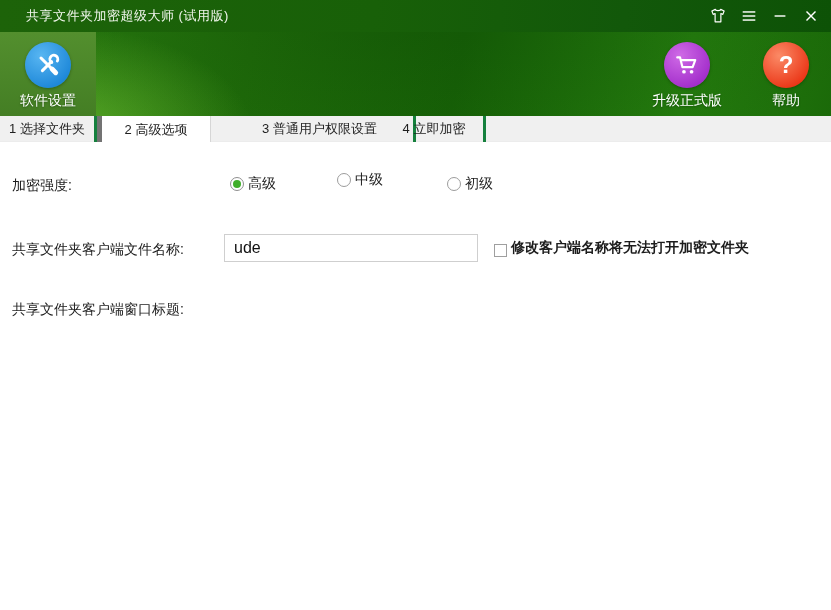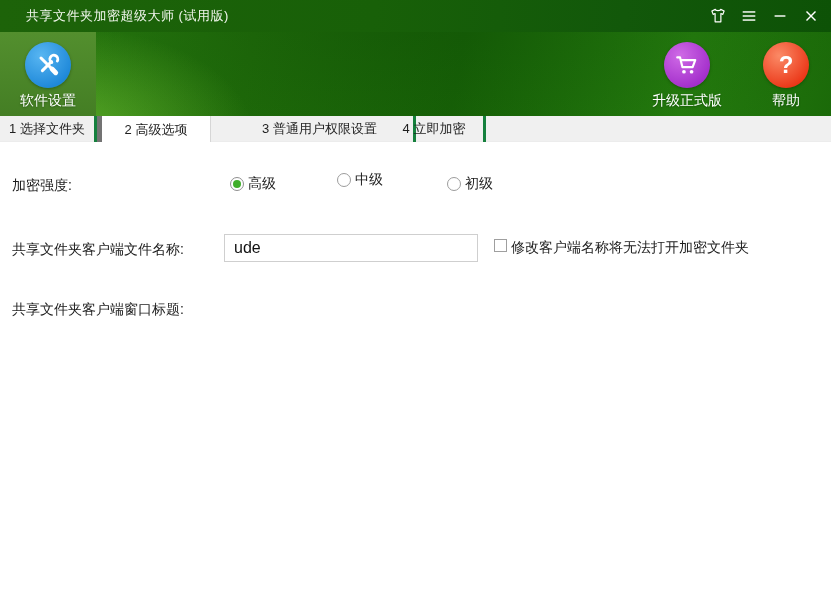--- a/index.html
+++ b/index.html
@@ -53,21 +53,21 @@
   .radio-circle{width:14px;height:14px;border:1px solid #9c9c9c;border-radius:50%;background:#fff;box-sizing:border-box;display:flex;align-items:center;justify-content:center;}
   .radio-circle.on{border-color:#8f8f8f;}
   .radio-dot{width:8px;height:8px;border-radius:50%;background:#3fae2a;}
   .radio-item .r-label{font-size:14px;color:#1c1c1c;margin-left:4px;}
 
   .text-input{
     position:absolute;width:254px;height:28px;border:1px solid #cfcfcf;background:#fff;
     font-family:"Liberation Sans","DejaVu Sans",sans-serif;font-size:16px;color:#111;
     padding:0 0 0 9px;box-sizing:border-box;outline:none;
   }
-  .checkbox-row{position:absolute;display:flex;align-items:flex-start;cursor:pointer;}
+  .checkbox-row{position:absolute;display:flex;align-items:flex-end;cursor:pointer;font-weight:bold;}
   .checkbox-box{width:13px;height:13px;border:1px solid #9f9f9f;background:#fff;box-sizing:border-box;}
   .checkbox-row .c-label{font-size:14px;color:#1c1c1c;margin-left:4px;white-space:nowrap;}
 </style>
 </head>
 <body>
 
 <div class="window">
 
   <div class="titlebar">
     <div class="title">共享文件夹加密超级大师 (试用版)</div>

